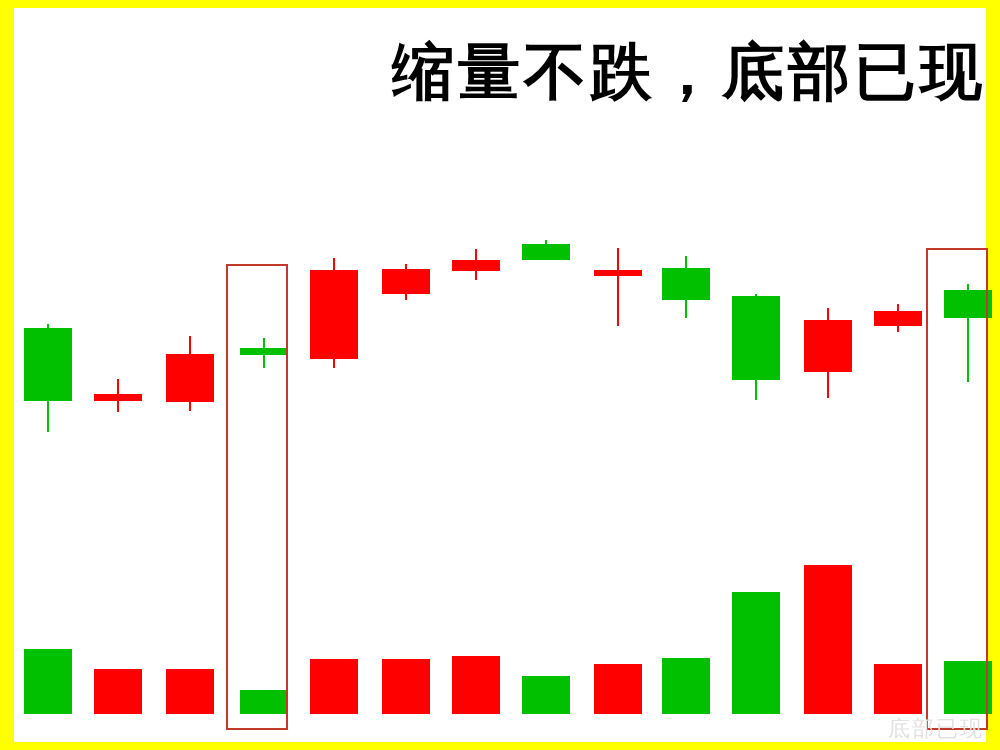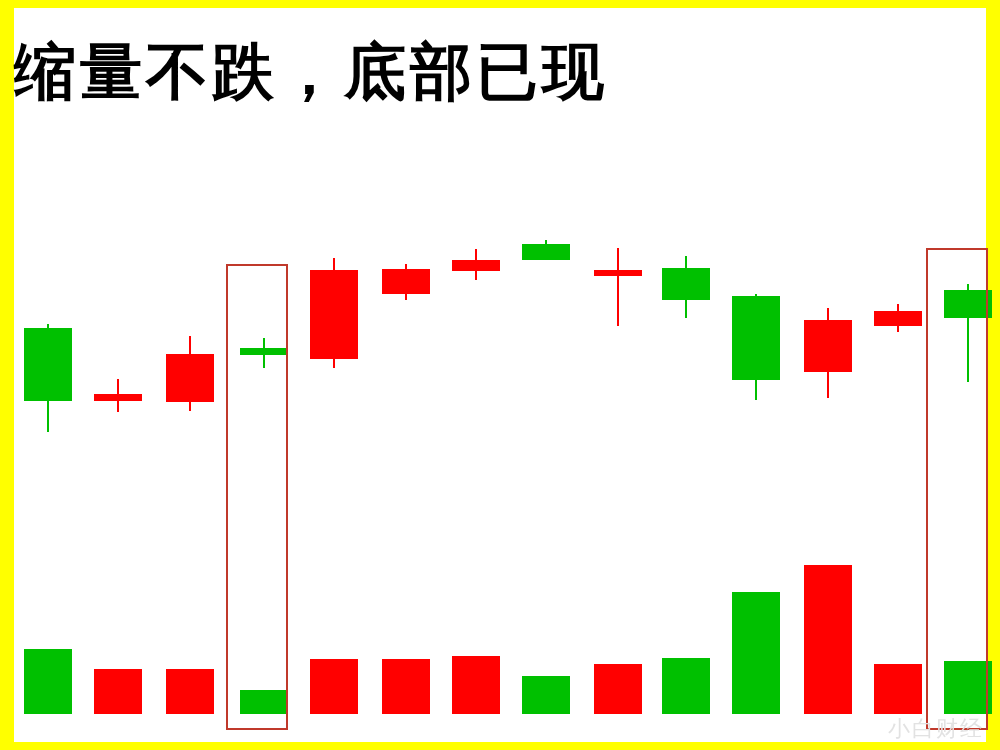--- a/index.html
+++ b/index.html
@@ -21,21 +21,21 @@
     top: 8px;
     width: 972px;
     height: 734px;
     background: #ffffff;
   }
   #title {
     position: absolute;
     left: 0;
     top: 22px;
     width: 972px;
-    text-align: left;
+    text-align: right;
     font-family: "DejaVu Serif", serif;
     font-weight: bold;
     font-size: 62px;
     letter-spacing: 4px;
     color: #000000;
     white-space: nowrap;
   }
   #plot {
     position: absolute;
     left: 0;
@@ -129,14 +129,14 @@
         <div class="vol-bar" style="left: 718px; top: 584px; width: 48px; height: 122px; background: rgb(0, 192, 0);"></div>
         <div class="vol-bar" style="left: 790px; top: 557px; width: 48px; height: 149px; background: rgb(255, 0, 0);"></div>
         <div class="vol-bar" style="left: 860px; top: 656px; width: 48px; height: 50px; background: rgb(255, 0, 0);"></div>
         <div class="vol-bar" style="left: 930px; top: 653px; width: 48px; height: 53px; background: rgb(0, 192, 0);"></div>
         <div class="hl-box" style="left: 212px; top: 256px; width: 62px; height: 466px; border-color: rgb(192, 57, 43);"></div>
         <div class="hl-box" style="left: 912px; top: 240px; width: 62px; height: 482px; border-color: rgb(192, 57, 43);"></div>
       </div>
 
 
   </div>
-  <div id="watermark">小白财经</div>
+  <div id="watermark">底部已现</div>
 </div>
 
 </body></html>

